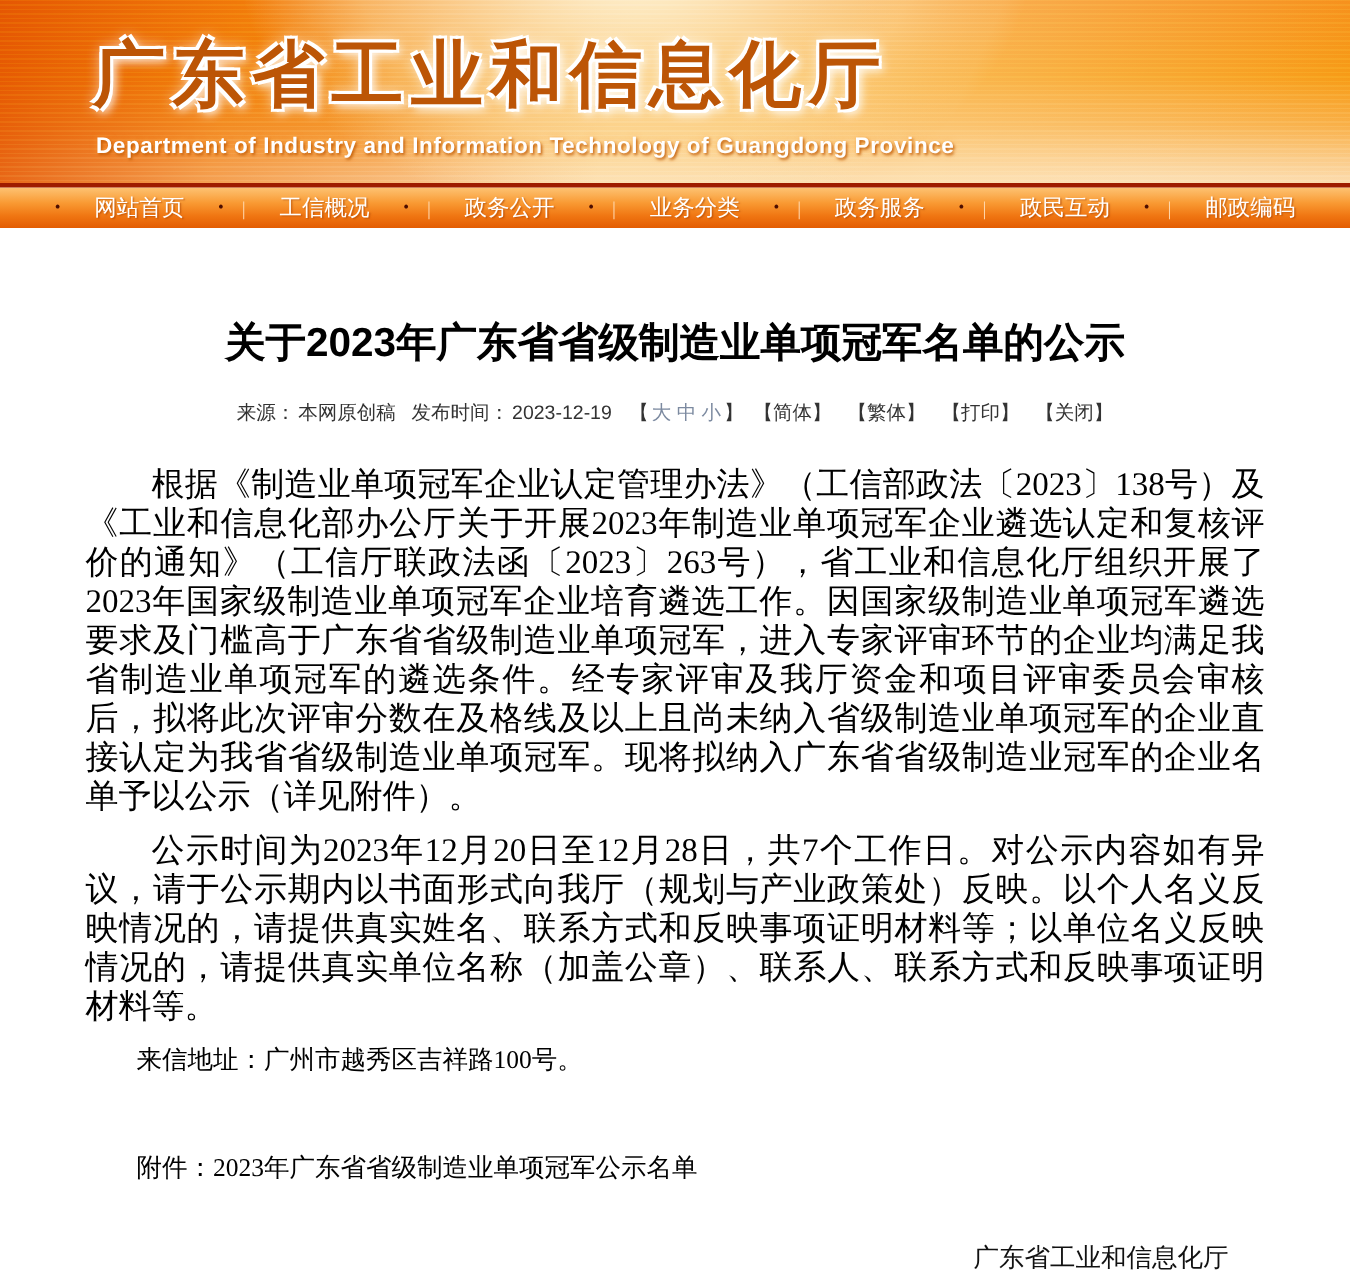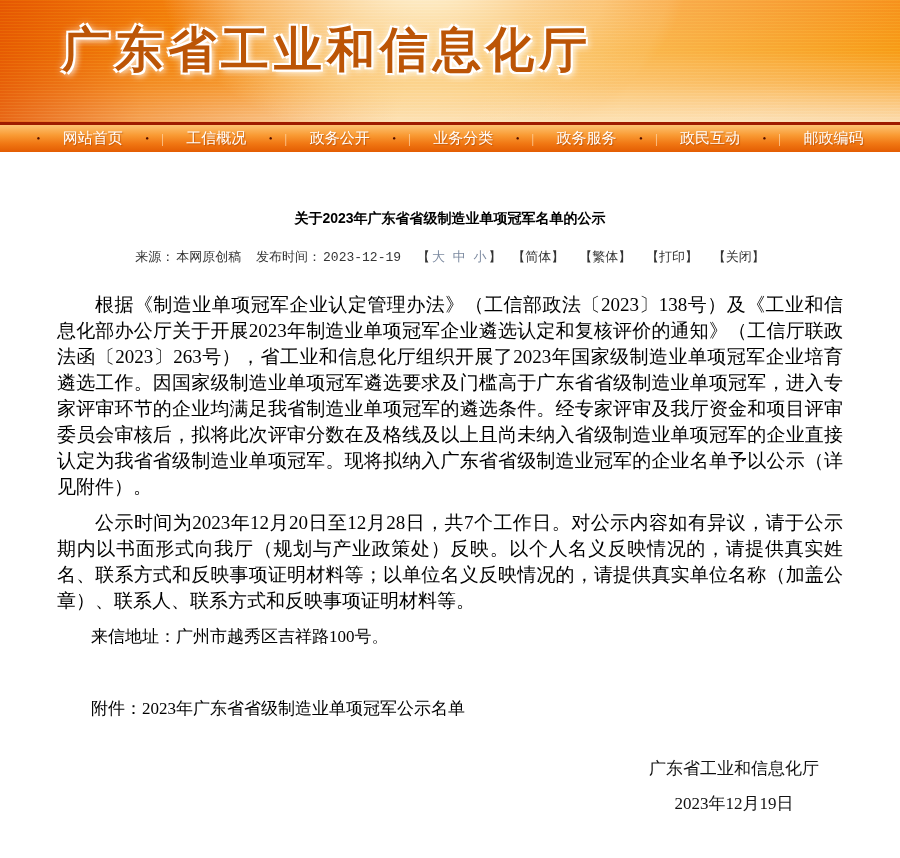--- a/index.html
+++ b/index.html
@@ -77,37 +77,37 @@
   .nav .sep { display: flex; align-items: center; }
 
   
   .content {
     width: 786px; margin: 0 auto;
   }
   .article-title {
     margin-top: 58px;
     text-align: center;
     font-family: "Liberation Sans", "DejaVu Sans", sans-serif;
-    font-size: 14px; font-weight: bold; color: #000;
+    font-size: 27px; font-weight: bold; color: #000;
   }
   .meta {
     margin-top: 20px;
     text-align: center;
-    font-family: Liberation Mono, monospace;
+    font-family: Liberation Sans, sans-serif;
     font-size: 13px; color: #333;
     white-space: nowrap;
   }
   .meta span { margin: 0 1px; }
   .meta .gap { margin-right: 6px; }
   .meta .ctl { cursor: pointer; }
   .meta .sizes { color: #7c8aa0; }
 
   .body-text { margin-top: 26px; }
   .para {
-    font-size: 19px; line-height: 26px;
+    font-size: 22px; line-height: 26px;
     text-indent: 2em; color: #000;
     margin-bottom: 10px;
     text-align: justify;
   }
   .contact-line {
     font-size: 17px; line-height: 26px;
     text-indent: 2em; color: #000;
     margin-top: 7px;
   }
   .attachment {
@@ -123,20 +123,21 @@
     display: inline-block; text-align: center;
   }
   .sig-dept { font-size: 17px; line-height: 26px; }
   .sig-date { font-size: 17px; line-height: 26px; margin-top: 9px; }
 </style>
 </head>
 <body>
 
 <div class="banner">
   <div class="banner-title">广东省工业和信息化厅</div>
+  <div class="banner-subtitle">Department of Industry and Information Technology of Guangdong Province</div>
 </div>
 
 <div class="nav">
   <i class="dot">•</i>
   <a>网站首页</a>
   <span class="sep">
       <i class="dot">•</i>
       <i class="pipe">|</i>
     </span>
   <a>工信概况</a>

